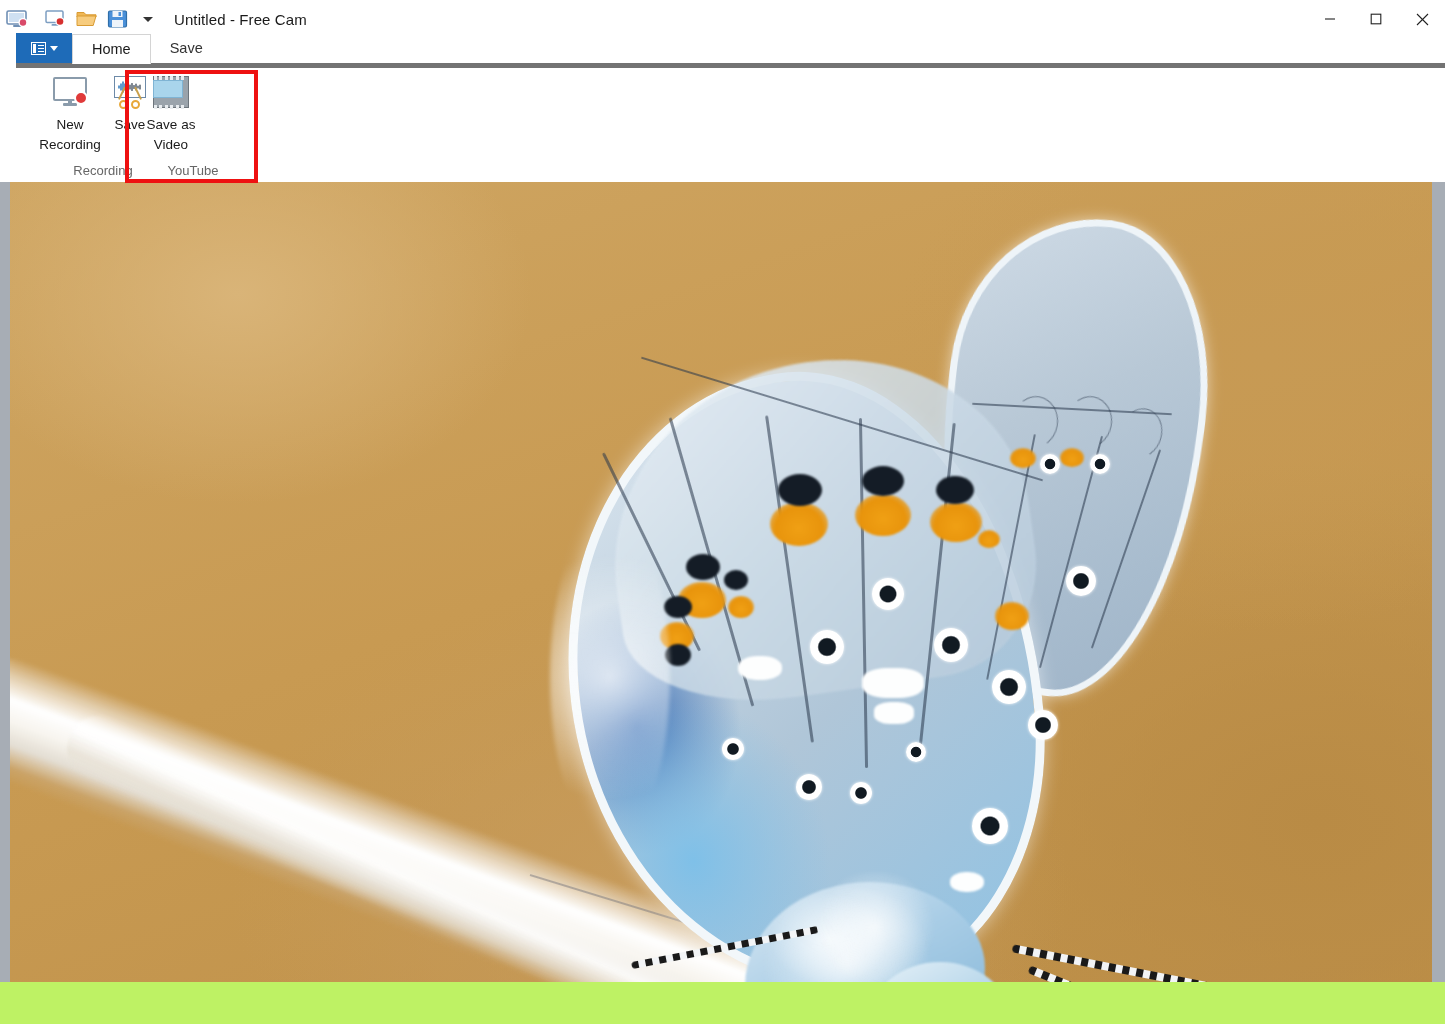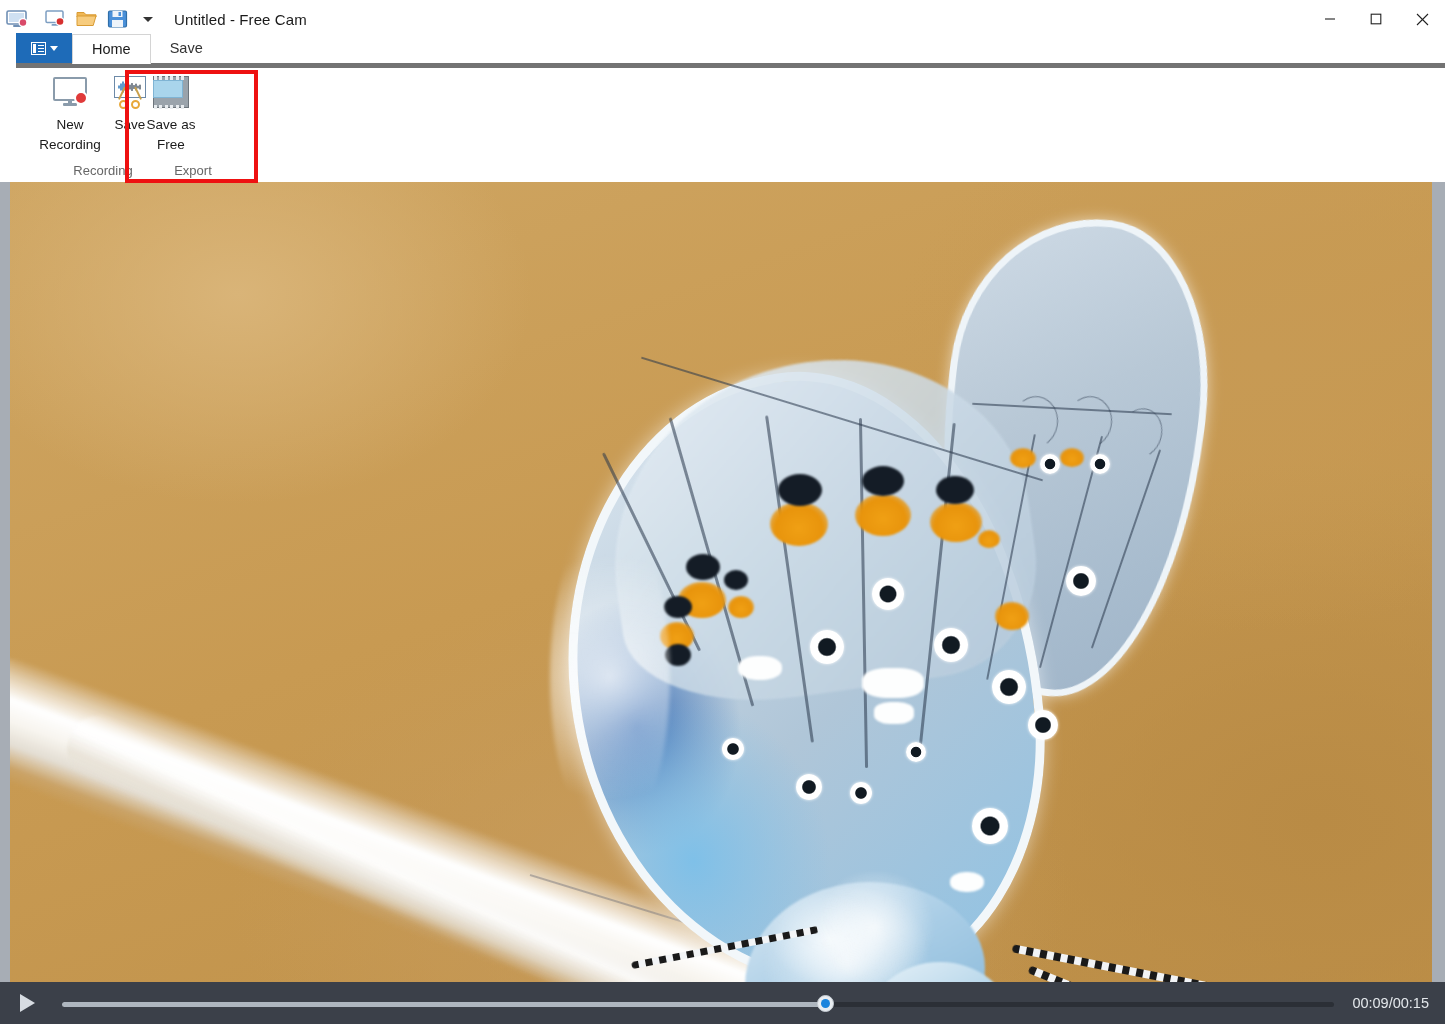--- a/index.html
+++ b/index.html
@@ -478,25 +478,25 @@
                   <i></i>
                   <i></i>
                   <i></i>
                   <i></i>
                   <i></i>
                   <i></i>
                 </i>
             </span>
             <span class="lbl">
               <span>Save as</span><br>
-              <span>Free</span>
+              <span>Video</span>
             </span>
           </div>
         </div>
-        <div class="group-label">Export</div>
+        <div class="group-label">YouTube</div>
       </div>
     </div>
   </div>
 
   <div class="highlight-box"></div>
 
   <div class="stage">
     <div class="video">
 
       <div class="bg"></div>
@@ -574,27 +574,14 @@
         <div class="antenna antenna-l"></div>
         <div class="antenna antenna-r1"></div>
         <div class="antenna antenna-r2"></div>
 
         <div class="fuzz" style="left:540px; top:330px; width:120px; height:330px; border-radius:50%;"></div>
       </div>
 
     </div>
   </div>
 
-  <div class="playbar">
-    <div class="play-btn">
-      <span class="play-tri"></span>
-    </div>
-    <div class="seek">
-      <div class="seek-track"></div>
-      <div class="seek-fill" id="seek-fill" style="width: 763.434px;"></div>
-      <div class="seek-thumb" id="seek-thumb" style="left: 762.934px;">
-          <i></i>
-        </div>
-    </div>
-    <div class="timecode">00:09/00:15</div>
-  </div>
 
 </div>
 
 </body></html>

